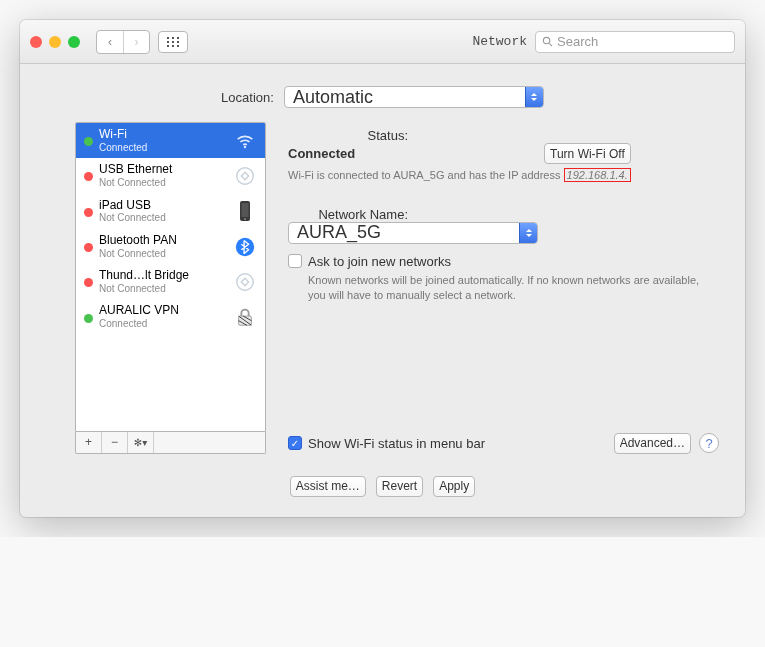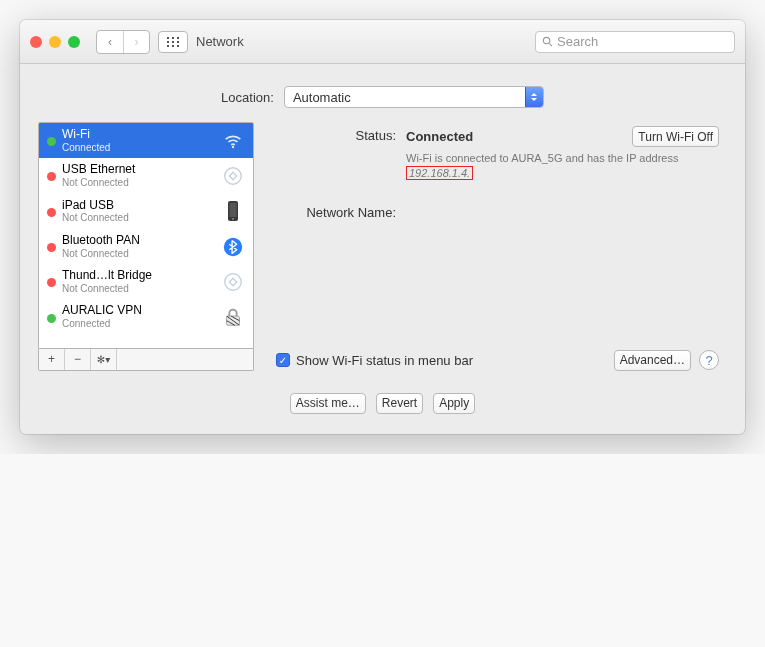--- a/index.html
+++ b/index.html
@@ -6,47 +6,47 @@
   body { background: #f8f8f8; display: flex; justify-content: center; padding: 20px; }
   .window { width: 725px; background: #ececec; border-radius: 6px; box-shadow: 0 10px 40px rgba(0,0,0,0.25), 0 0 0 1px rgba(0,0,0,0.1); overflow: hidden; }
   .titlebar { height: 44px; background: linear-gradient(#f7f7f7,#e8e8e8); border-bottom: 1px solid #c8c8c8; display: flex; align-items: center; padding: 0 10px; gap: 8px; }
   .traffic { display: flex; gap: 7px; margin-right: 8px; }
   .tl { width: 12px; height: 12px; border-radius: 50%; }
   .tl.r { background: #ff5f57; } .tl.y { background: #ffbd2e; } .tl.g { background: #28c940; }
   .navseg { display: flex; border: 1px solid #b8b8b8; border-radius: 4px; overflow: hidden; background: #fff; }
   .navseg div { width: 26px; height: 22px; display: flex; align-items: center; justify-content: center; color: #888; font-size: 12px; }
   .navseg div + div { border-left: 1px solid #d0d0d0; }
   .gridbtn { width: 30px; height: 22px; border: 1px solid #b8b8b8; border-radius: 4px; background: #fff; display: flex; align-items: center; justify-content: center; font-size: 11px; color: #555; }
-  .title { flex: 1; text-align: left; font-size: 13px; color: #4c4c4c; }
+  .title { flex: 1; text-align: right; font-size: 13px; color: #4c4c4c; font-family: Liberation Mono, monospace; }
   .search { width: 200px; height: 22px; border: 1px solid #c8c8c8; border-radius: 4px; background: #fff; display: flex; align-items: center; padding: 0 6px; gap: 4px; color: #9a9a9a; font-size: 13px; }
   .search svg { flex: none; }
   .location-row { display: flex; justify-content: center; align-items: center; gap: 10px; padding: 22px 0 14px; font-size: 13px; color: #3a3a3a; }
-  .select { position: relative; height: 22px; border: 1px solid #b8b8b8; border-radius: 4px; background: #fff; display: flex; align-items: center; padding: 0 24px 0 8px; font-size: 13px; color: #333; }
+  .select { position: relative; height: 22px; border: 1px solid #b8b8b8; border-radius: 4px; background: #fff; display: flex; align-items: center; padding: 0 24px 0 8px; font-size: 18px; color: #333; }
   .select.loc { width: 260px; }
   .select.net { width: 250px; }
   .select .caps { position: absolute; right: 0; top: 0; bottom: 0; width: 18px; background: linear-gradient(#6fa2ff,#3a72e8); border-left: 1px solid #2f5fc8; border-radius: 0 3px 3px 0; display: flex; flex-direction: column; align-items: center; justify-content: center; }
   .select .caps::before, .select .caps::after { content: ""; border: 3px solid transparent; }
   .select .caps::before { border-bottom-color: #fff; margin-bottom: 1px; }
   .select .caps::after { border-top-color: #fff; margin-top: 1px; }
   .body { display: flex; padding: 0 18px 14px 18px; gap: 14px; }
-  .sidebar { width: 216px; display: flex; flex-direction: column; }
+  .sidebar { width: 191px; display: flex; flex-direction: column; margin-left: 37px; }
   .list { flex: 1; border: 1px solid #b4b4b4; background: #fff; border-radius: 2px 2px 0 0; height: 345px; overflow: hidden; }
   .listbtns { border: 1px solid #b4b4b4; border-top: none; background: #f6f6f6; height: 22px; display: flex; border-radius: 0 0 2px 2px; }
   .listbtns div { width: 26px; display: flex; align-items: center; justify-content: center; color: #555; font-size: 12px; border-right: 1px solid #cfcfcf; }
   .item { display: flex; align-items: center; padding: 5px 8px 5px 8px; gap: 6px; }
   .item.sel { background: #2f72e3; color: #fff; }
   .dot { width: 9px; height: 9px; border-radius: 50%; flex: none; margin-top: 2px; }
   .dot.green { background: #49c24f; } .dot.red { background: #ff5252; }
   .item .txt { flex: 1; line-height: 1.15; }
   .item .name { font-size: 12px; }
   .item .sub { font-size: 10px; color: #8c8c8c; }
   .item.sel .sub { color: #e5edff; }
   .item .ico { width: 24px; height: 24px; display: flex; align-items: center; justify-content: center; }
   .panel { flex: 1; padding: 4px 8px 0 8px; font-size: 13px; color: #333; }
-  .row { display: flex; align-items: flex-start; margin-bottom: 14px; }
+  .row { display: flex; align-items: flex-start; margin-bottom: 14px; flex-direction: column; }
   .lbl { width: 130px; text-align: right; padding-right: 10px; padding-top: 2px; color: #333; }
   .val { flex: 1; }
   .status-line { display: flex; align-items: center; gap: 10px; }
   .btn { height: 21px; border: 1px solid #b8b8b8; border-radius: 4px; background: linear-gradient(#fff,#f4f4f4); padding: 0 5px; font-size: 12px; display: inline-flex; align-items: center; color: #333; }
   .desc { font-size: 11px; color: #777; margin-top: 4px; line-height: 1.35; }
   .highlight { border: 1.5px solid #e22; padding: 0 2px; font-style: italic; }
   .chk { display: flex; align-items: center; gap: 6px; font-size: 13px; }
   .chkbox { width: 14px; height: 14px; border: 1px solid #aeaeae; border-radius: 3px; background: #fff; display: flex; align-items: center; justify-content: center; color: #fff; font-size: 10px; }
   .chkbox.on { background: #3a78f2; border-color: #2a5ecf; }
   .panel-bottom { display: flex; align-items: center; margin-top: 130px; }
@@ -216,20 +216,31 @@
             <div class="btn">Turn Wi-Fi Off</div>
           </div>
           <div class="desc">
             <span>Wi-Fi is connected to AURA_5G and has the IP address </span><span class="highlight">192.168.1.4.</span>
           </div>
         </div>
       </div>
 
       <div class="row" style="margin-top:22px">
         <div class="lbl">Network Name:</div>
+        <div class="val">
+          <div class="select net">
+            <span>AURA_5G</span>
+            <div class="caps"></div>
+          </div>
+          <div style="margin-top:10px" class="chk">
+            <div class="chkbox"></div>
+            <span>Ask to join new networks</span>
+          </div>
+          <div class="desc" style="padding-left:20px">Known networks will be joined automatically. If no known networks are available, you will have to manually select a network.</div>
+        </div>
       </div>
 
       <div class="panel-bottom">
         <div class="chk">
           <div class="chkbox on">✓</div>
           <span>Show Wi-Fi status in menu bar</span>
         </div>
         <span style="flex:1"></span>
         <div class="btn">Advanced…</div>
         <div class="help">?</div>

